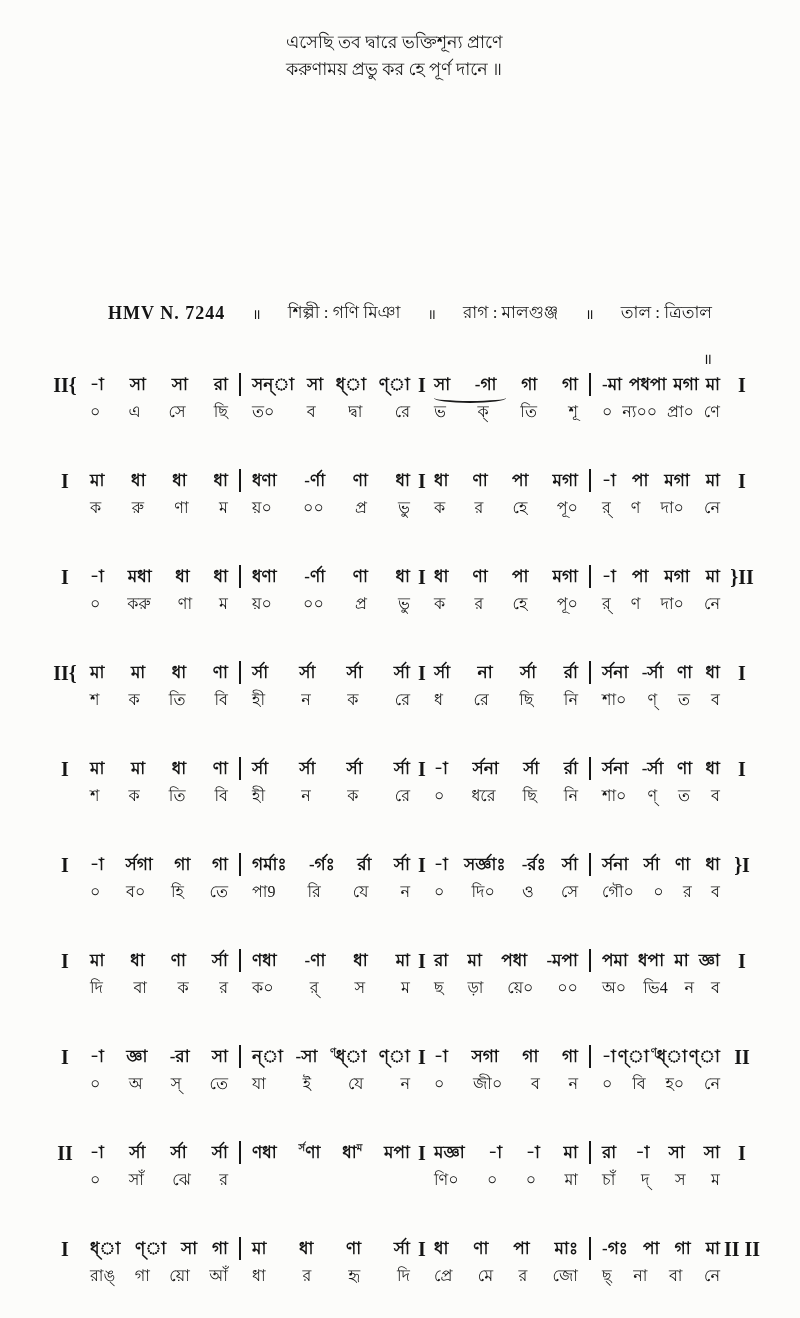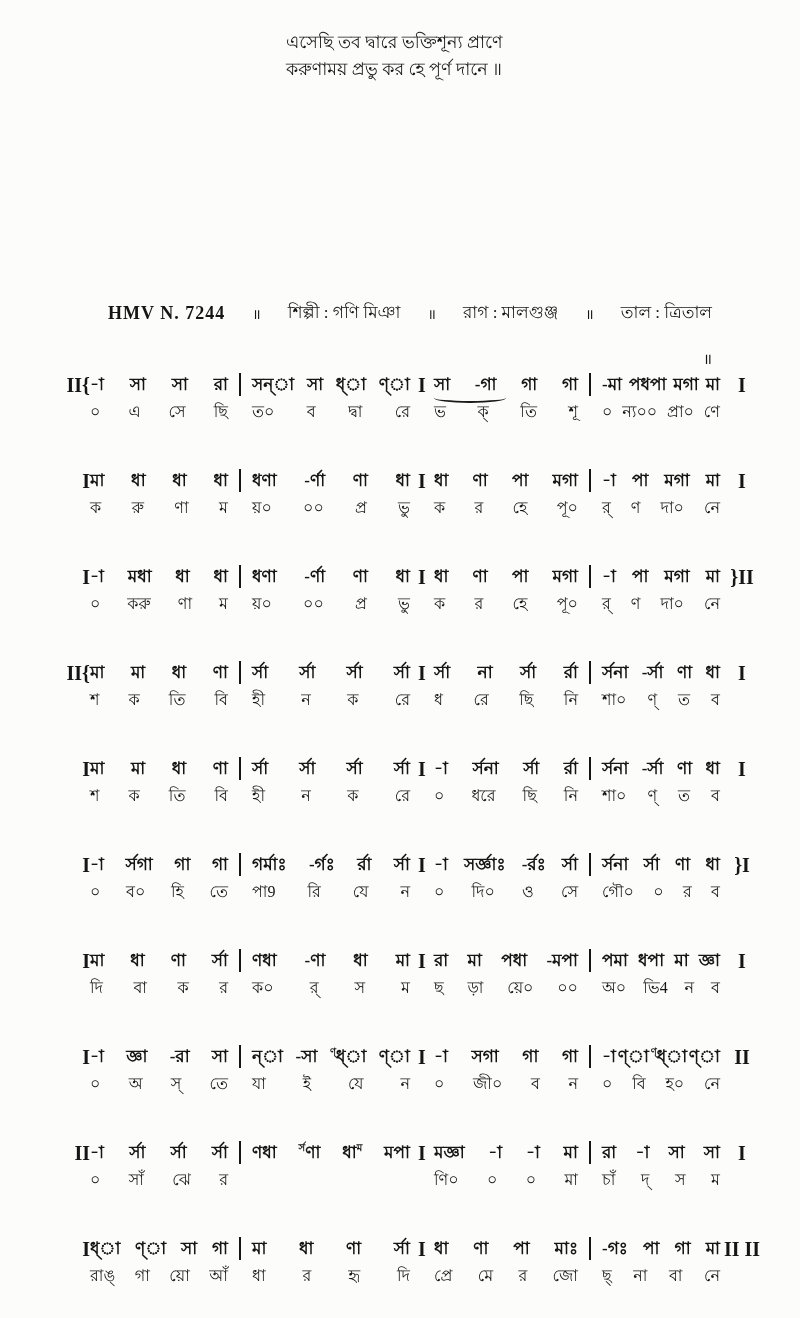--- a/index.html
+++ b/index.html
@@ -17,21 +17,21 @@
     position:absolute;left:108px;top:299px;width:604px;
     display:flex;justify-content:space-between;align-items:center;
     font-size:17px;white-space:nowrap;
   }
   .header-line .rec{font-weight:700;letter-spacing:1px;font-size:18px;}
   .header-line .div{font-size:14px;}
   
   .score{position:absolute;left:40px;top:372px;width:724px;}
   .row{display:flex;align-items:flex-start;height:96px;position:relative;}
   .mark{font-weight:700;font-size:20px;line-height:26px;font-family:"Liberation Serif",serif;}
-  .mark.left{width:50px;text-align:right;}
+  .mark.left{width:50px;text-align:center;}
   .mark.end{width:44px;text-align:center;white-space:nowrap;}
   .measure{display:flex;flex-direction:column;}
   .m1{width:138px;}.m2{width:158px;}.m3{width:144px;}.m4{width:118px;}
   .notes{display:flex;justify-content:space-between;font-weight:700;font-size:17px;line-height:26px;position:relative;}
   .lyrics{display:flex;justify-content:space-between;font-size:16px;line-height:28px;}
   .ncell,.lcell{white-space:nowrap;}
   .sep{width:24px;text-align:center;position:relative;}
   .sep.thin::after{content:"";display:inline-block;width:2px;height:23px;background:#151515;margin-top:1px;}
   .sep.bold{font-weight:700;font-size:20px;line-height:26px;}
   sup.gn{font-size:10px;vertical-align:super;line-height:0;}

